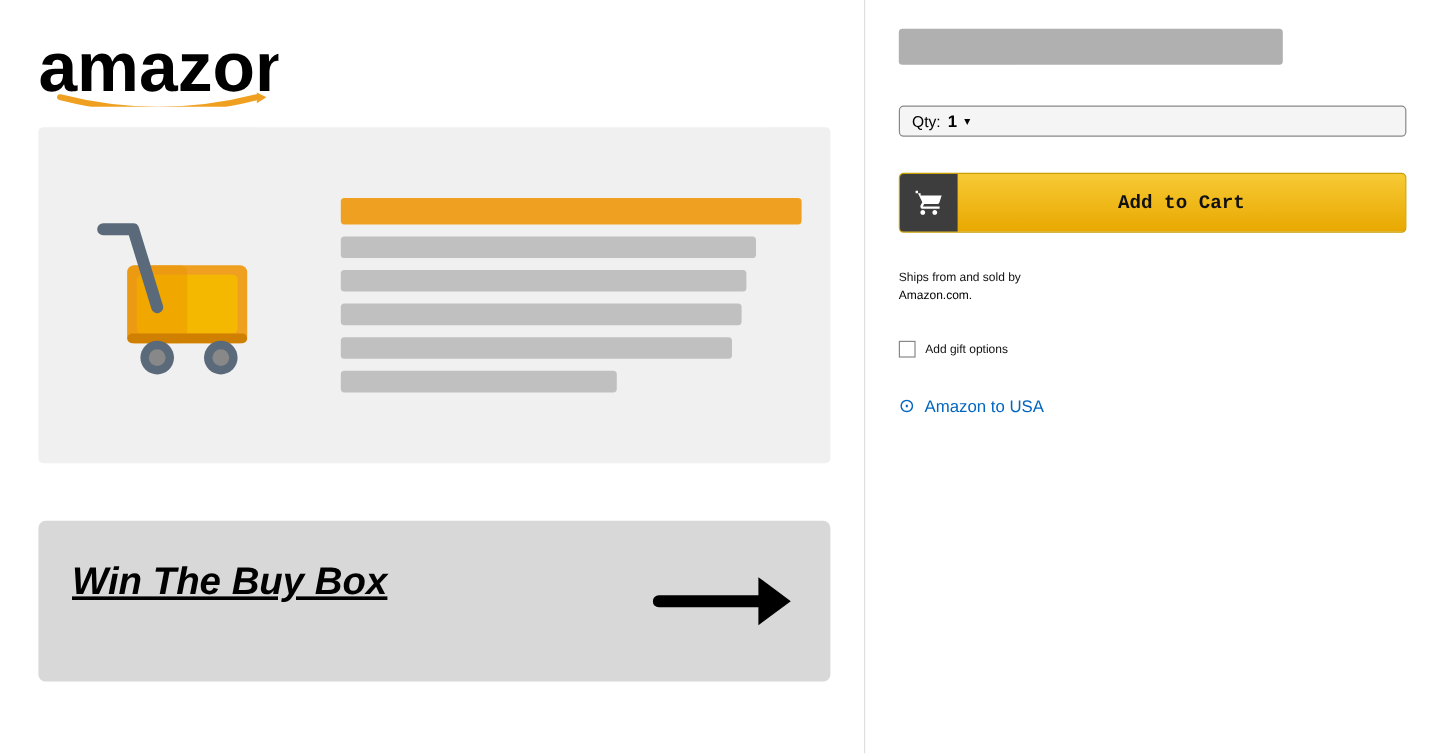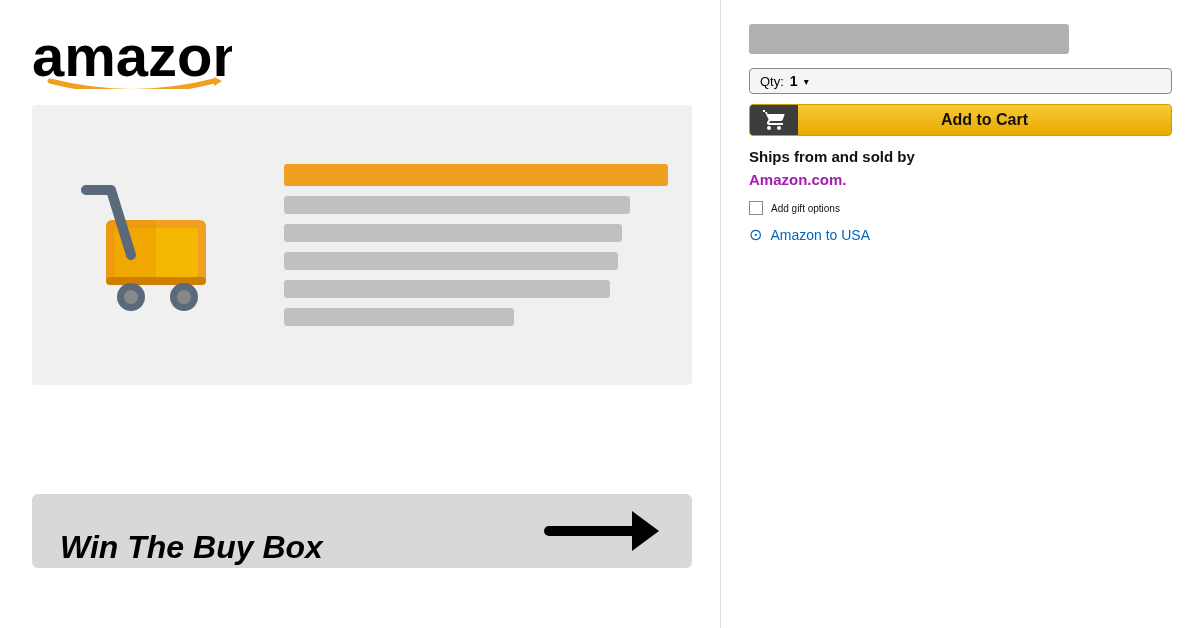--- a/index.html
+++ b/index.html
@@ -70,24 +70,25 @@
     .line-4 { width: 85%; }
     .line-5 { width: 60%; }
 
     .bottom-banner {
       position: absolute;
       bottom: 60px;
       left: 32px;
       width: 660px;
       background: #d8d8d8;
       border-radius: 6px;
-      padding: 2px 28px;
-      display: flex;
-      align-items: flex-end;
+      padding: 32px 28px;
+      display: flex;
+      align-items: flex-start;
       justify-content: space-between;
+      text-decoration: underline;
     }
 
     .win-text {
       font-size: 32px;
       font-weight: 900;
       color: #000;
       font-style: italic;
     }
 
     .arrow-container {
@@ -103,21 +104,21 @@
 
     
     .right-panel {
       width: 480px;
       height: 628px;
       background: #fff;
       border-left: 1px solid #e0e0e0;
       padding: 24px 28px;
       display: flex;
       flex-direction: column;
-      gap: 10px;
+      gap: 30px;
     }
 
     .price-bar {
       width: 320px;
       height: 30px;
       background: #b0b0b0;
       border-radius: 3px;
       margin-bottom: 4px;
     }
 
@@ -148,21 +149,22 @@
 
     .btn-add-to-cart {
       display: flex;
       align-items: center;
       width: 100%;
       border: 1px solid #c8a000;
       border-radius: 4px;
       background: linear-gradient(to bottom, #f7ca35, #e8a800);
       cursor: pointer;
       overflow: hidden;
-      height: 32px;
+      height: 50px;
+      font-family: Liberation Mono, monospace;
     }
 
     .btn-icon-box {
       width: 48px;
       height: 50px;
       background: #3d3d3d;
       display: flex;
       align-items: center;
       justify-content: center;
       flex-shrink: 0;
@@ -198,28 +200,27 @@
       width: 48px;
       height: 50px;
       background: #3d3d3d;
       display: flex;
       align-items: center;
       justify-content: center;
       flex-shrink: 0;
     }
 
     .ships-text {
-      font-size: 15px;
+      font-size: 10px;
       color: #111;
       line-height: 1.5;
-      font-weight: bold;
     }
 
     .ships-link {
-      color: #a21caf;
+      color: #000000;
       text-decoration: none;
     }
 
     .gift-row {
       display: flex;
       align-items: center;
       gap: 8px;
       font-size: 10px;
       color: #111;
     }

